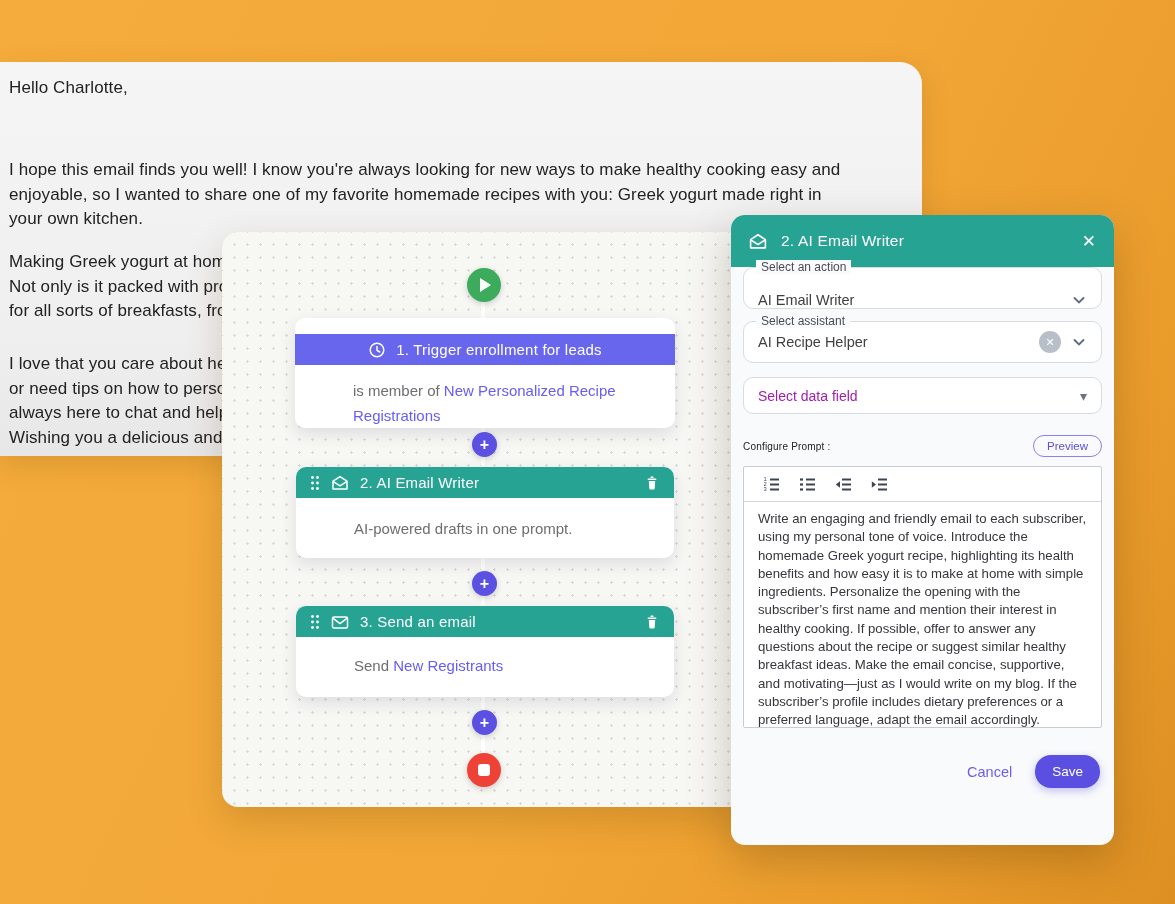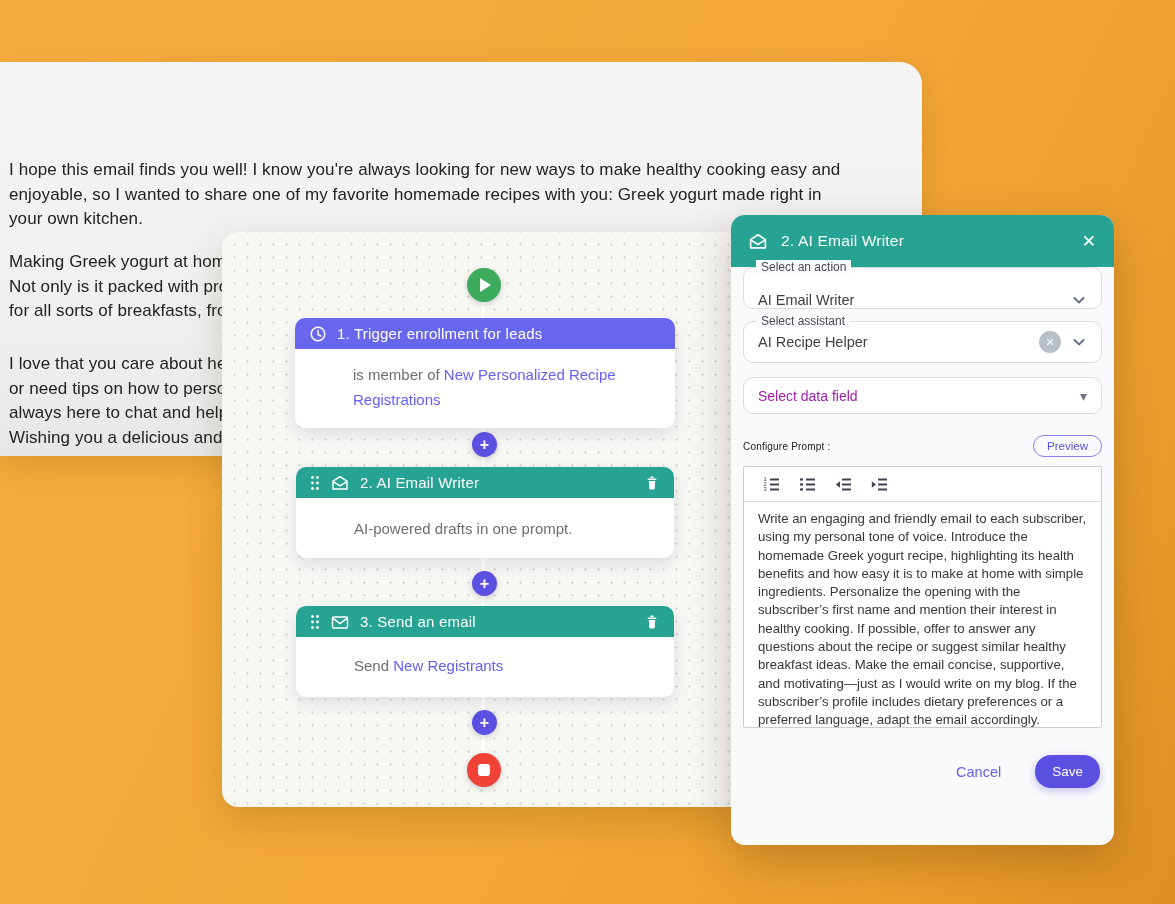--- a/index.html
+++ b/index.html
@@ -30,21 +30,21 @@
   .node.plus{width:25px;height:25px;background:#5b50e2;color:#fff;font-size:16px;line-height:1;font-weight:600;}
   .plus1{left:250px;top:200px;}.plus2{left:250px;top:339px;}.plus3{left:250px;top:478px;}
   .node.stop{left:245px;top:521px;width:34px;height:34px;background:#ee4237;}
   .stop-sq{width:12px;height:12px;background:#fff;border-radius:3px;}
 
   .wcard{position:absolute;border-radius:10px;background:#fff;box-shadow:0 6px 16px rgba(40,40,80,.12);overflow:hidden;}
   .wcard.trigger{left:73px;top:86px;width:380px;height:110px;}
   .wcard.step2{left:74px;top:235px;width:378px;height:91px;}
   .wcard.step3{left:74px;top:374px;width:378px;height:91px;}
   .whead{height:31px;display:flex;align-items:center;color:#fff;font-size:15px;letter-spacing:.2px;padding:0 14px;gap:10px;}
-  .whead.indigo{background:#6966ee;}
+  .whead.indigo{background:#6966ee;justify-content:center;margin-top:16px;}
   .whead.teal{background:#27a394;}
   .whead .title{white-space:nowrap;}
   .spacer{flex:1;}
   .trashbtn{background:none;border:none;padding:0;cursor:pointer;display:flex;align-items:center;}
   .wbody{padding:13px 28px 0 58px;font-size:15px;line-height:25px;color:#6e6e72;text-align:left;}
   .wbody .link{color:#655df5;cursor:pointer;}
   .step2 .wbody{padding-top:18px;}
   .step3 .wbody{padding-top:16px;}
 
   
@@ -68,31 +68,34 @@
   .clearx + .chev{margin-left:10px;}
   .caret{margin-left:auto;color:#6b7280;font-size:14px;}
   .prompt-row{margin-top:19px;display:flex;align-items:center;height:26px;}
   .prompt-row h3{margin:0;font-size:10px;font-weight:500;color:#222;letter-spacing:.2px;}
   .preview{margin-left:auto;background:none;border:1.5px solid #8b80f5;color:#5a4fe0;font-size:11.5px;
     border-radius:13px;padding:4px 13px;cursor:pointer;text-align:right;}
   .editor{margin-top:7px;height:262px;background:#fff;border:1px solid #c9ccd1;border-radius:2px;overflow:hidden;}
   .toolbar{height:35px;border-bottom:1px solid #d5d8dc;display:flex;align-items:center;gap:13px;padding:0 16px;}
   .tbtn{background:none;border:none;padding:2px;cursor:pointer;display:flex;align-items:center;}
   .etext{padding:8px 14px;font-size:13.2px;line-height:18.3px;color:#36363c;height:226px;overflow:hidden;}
-  .pfoot{margin-top:27px;display:flex;align-items:center;justify-content:flex-end;gap:28px;padding-right:2px;}
+  .pfoot{margin-top:27px;display:flex;align-items:center;justify-content:flex-end;gap:17px;padding-right:2px;}
   .cancel{background:none;border:none;color:#6a5ef0;font-size:14.5px;cursor:pointer;}
   .save{background:#5a4fe0;border:none;color:#fff;font-size:13.5px;border-radius:16px;
     padding:9px 17px;cursor:pointer;box-shadow:0 3px 8px rgba(90,79,224,.35);}
 </style>
 </head>
 <body>
 
 <div class="stage">
 
   <section class="email-card">
+    <div class="para p0">
+      <div class="eline">Hello Charlotte,</div>
+    </div>
     <div class="para p1">
       <div class="eline">I hope this email finds you well! I know you're always looking for new ways to make healthy cooking easy and</div>
       <div class="eline">enjoyable, so I wanted to share one of my favorite homemade recipes with you: Greek yogurt made right in</div>
       <div class="eline">your own kitchen.</div>
     </div>
     <div class="para p2">
       <div class="eline">Making Greek yogurt at home is simpler than you think, and the result is wonderfully fresh and creamy.</div>
       <div class="eline">Not only is it packed with protein and probiotics, but it also makes a versatile base</div>
       <div class="eline">for all sorts of breakfasts, from parfaits to smoothie bowls.</div>
     </div>

